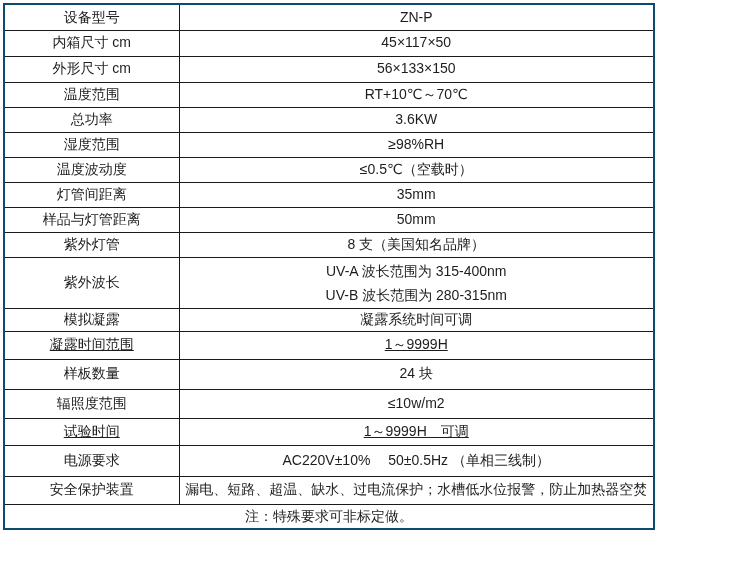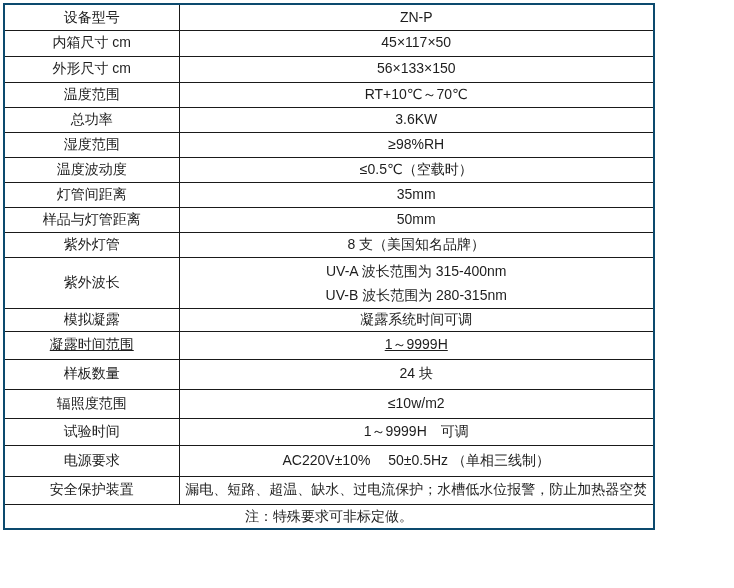--- a/index.html
+++ b/index.html
@@ -39,21 +39,21 @@
   }
   col.c-label { width: 175px; }
   
   tr.r  { height: 25px; }
   tr.r1, tr.r2, tr.r3 { height: 26px; }
   tr.r12 { height: 49px; }
   tr.r13 { height: 23px; }
   tr.r14, tr.r15 { height: 28px; text-decoration: underline; }
   tr.r16 { height: 30px; }
   tr.r17 { height: 29px; }
-  tr.r18 { height: 27px; }
+  tr.r18 { height: 27px; text-decoration: underline; }
   tr.r19 { height: 31px; padding-left: 39px; }
   tr.r20 { height: 28px; }
   tr.note-row { height: 25px; }
   .value-block {
     display: inline-block;
     text-align: center;
     line-height: 24px;
   }
   td.note-cell {
     text-align: left;

